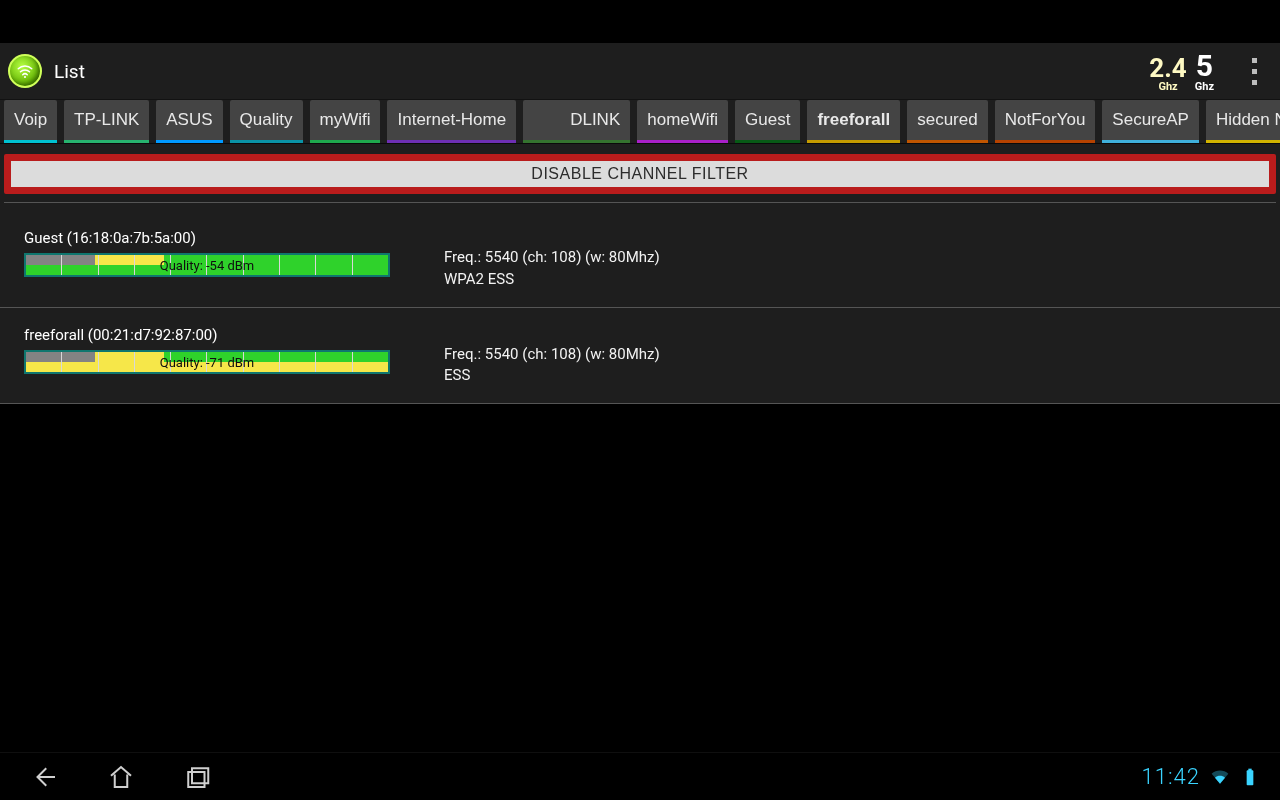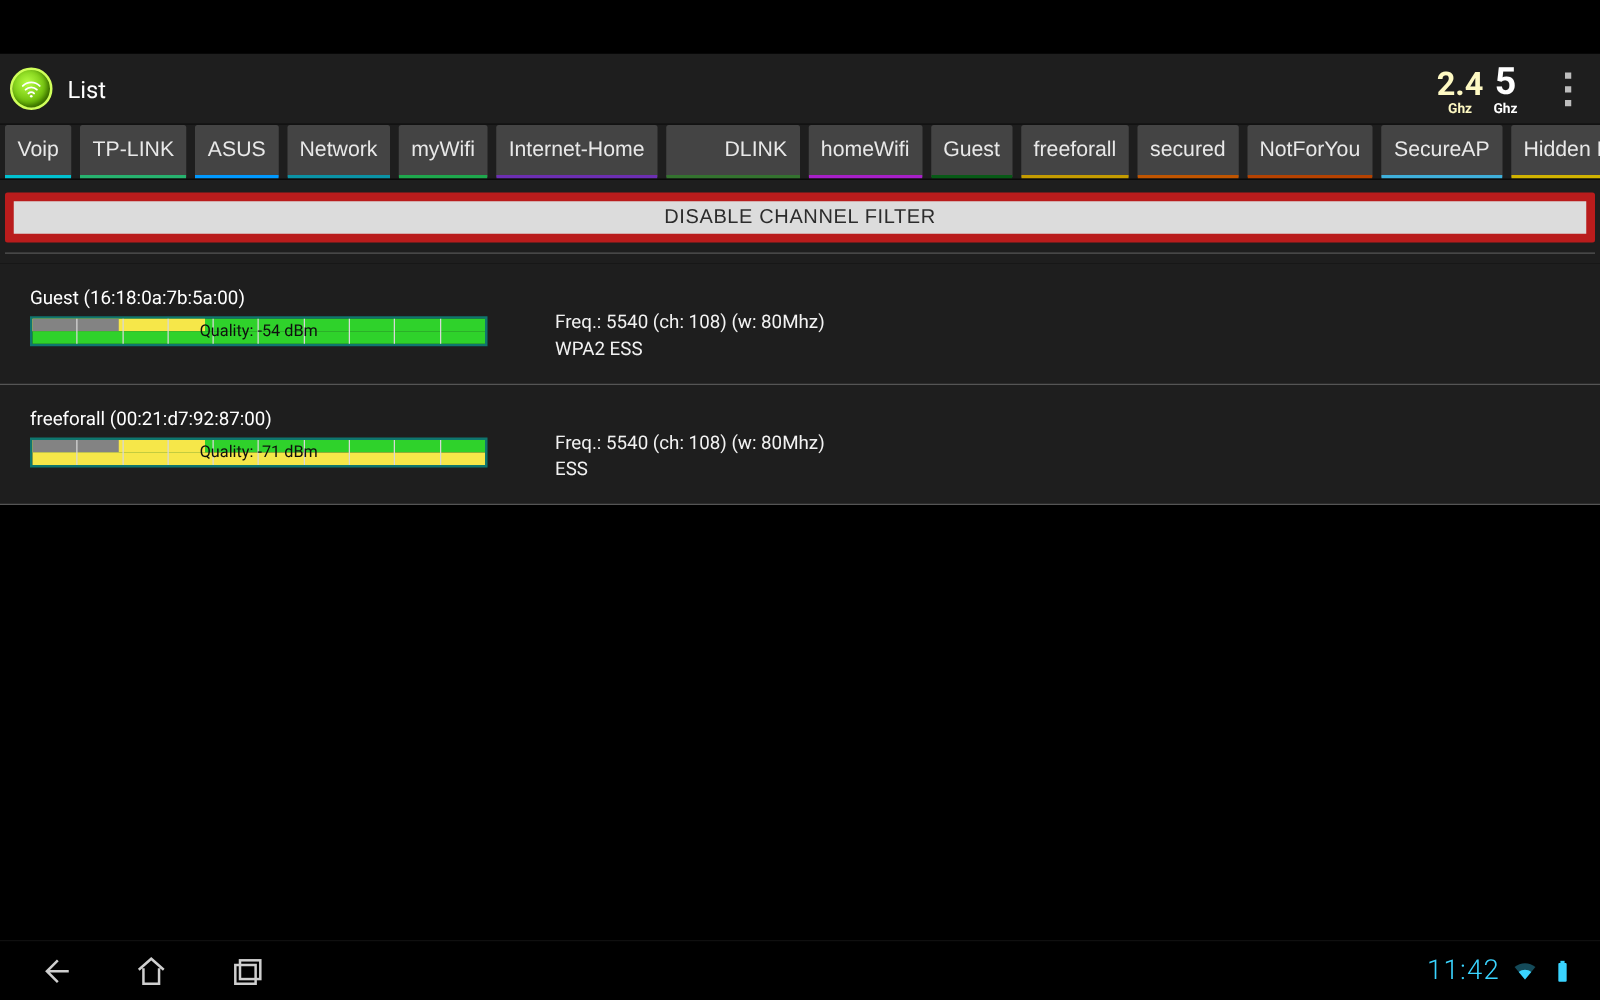--- a/index.html
+++ b/index.html
@@ -150,38 +150,38 @@
       <button class="tab" style="border-bottom-color: rgb(0, 194, 209);">
         <span>Voip</span>
       </button>
       <button class="tab" style="border-bottom-color: rgb(39, 179, 111);">
         <span>TP-LINK</span>
       </button>
       <button class="tab" style="border-bottom-color: rgb(0, 153, 255);">
         <span>ASUS</span>
       </button>
       <button class="tab" style="border-bottom-color: rgb(10, 147, 166);">
-        <span>Network</span>
+        <span>Quality</span>
       </button>
       <button class="tab" style="border-bottom-color: rgb(30, 168, 77);">
         <span>myWifi</span>
       </button>
       <button class="tab" style="border-bottom-color: rgb(109, 47, 179);">
         <span>Internet-Home</span>
       </button>
       <button class="tab" style="border-bottom-color: rgb(52, 115, 47); padding-left: 47px;">
         <span>DLINK</span>
       </button>
       <button class="tab" style="border-bottom-color: rgb(168, 32, 201);">
         <span>homeWifi</span>
       </button>
       <button class="tab" style="border-bottom-color: rgb(7, 90, 22);">
         <span>Guest</span>
       </button>
-      <button class="tab" style="border-bottom-color: rgb(196, 155, 0);">
+      <button class="tab" style="border-bottom-color: rgb(196, 155, 0); font-weight: bold;">
         <span>freeforall</span>
       </button>
       <button class="tab" style="border-bottom-color: rgb(192, 85, 0);">
         <span>secured</span>
       </button>
       <button class="tab" style="border-bottom-color: rgb(182, 66, 0);">
         <span>NotForYou</span>
       </button>
       <button class="tab" style="border-bottom-color: rgb(63, 176, 219);">
         <span>SecureAP</span>

